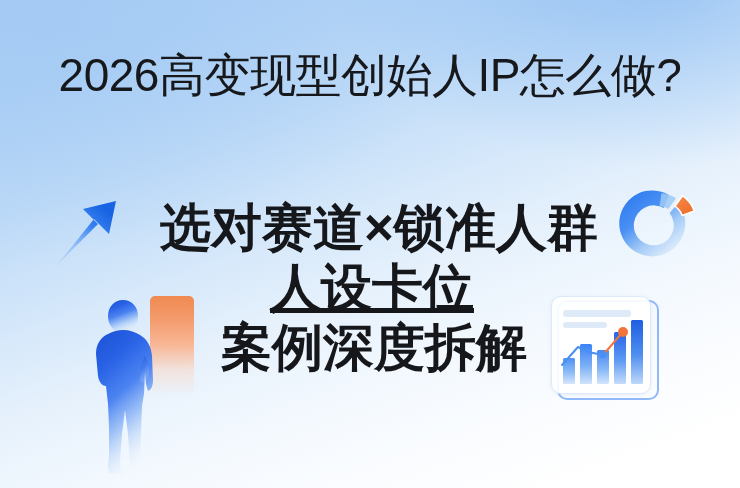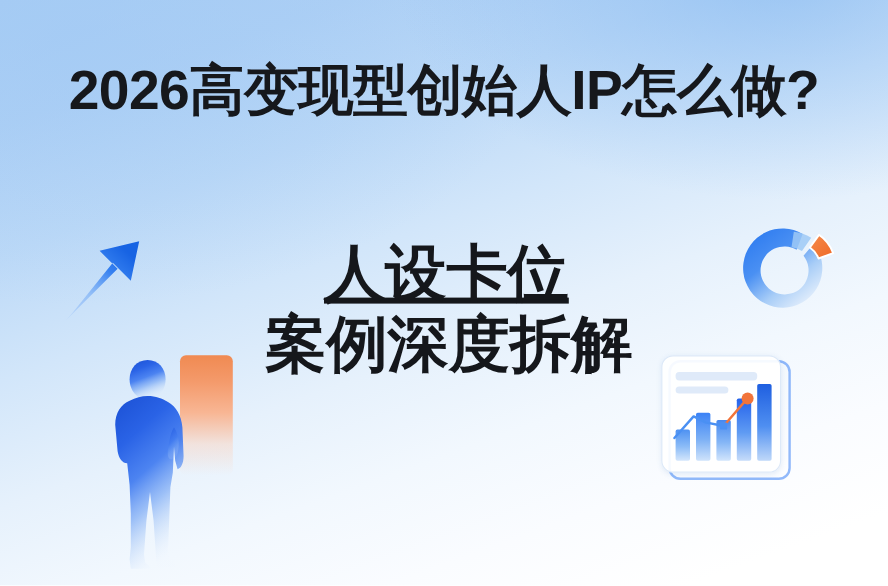--- a/index.html
+++ b/index.html
@@ -37,21 +37,21 @@
 
   
   #title {
     position: absolute;
     left: 0;
     right: 0;
     top: 52px;
     text-align: center;
     font-size: 46px;
     line-height: 1.0;
-    font-weight: 700;
+    font-weight: 400;
     color: #16181c;
     letter-spacing: -0.5px;
     white-space: nowrap;
   }
 
   
   #headline {
     position: absolute;
     left: 0;
     right: 0;
@@ -61,21 +61,21 @@
     font-weight: 700;
     font-size: 51px;
     line-height: 60px;
     letter-spacing: 0px;
     white-space: nowrap;
     z-index: 5;
   }
   .hl-line { display: block; }
   #hl-line-1 { padding-left: 18px; }
   #hl-line-2 { padding-left: 4px; text-decoration: underline; }
-  #hl-line-3 { padding-left: 8px; font-family: Liberation Serif, serif; }
+  #hl-line-3 { padding-left: 8px; }
 
   
   #arrow-icon {
     position: absolute;
     left: 46px;
     top: 194px;
     width: 80px;
     height: 80px;
     z-index: 3;
   }
@@ -230,20 +230,21 @@
       <g transform="translate(4.5,-3.5)">
         <path d="M 62.0 15.2
                  A 33 33 0 0 1 73.8 30.4
                  L 61.6 34.9
                  A 20 20 0 0 0 54.4 25.7 Z" fill="url(#gSlice)" stroke="#ffffff" stroke-width="1.6" stroke-linejoin="round"></path>
       </g>
     </svg>
   </div>
 
   <div id="headline">
+    <span class="hl-line" id="hl-line-1">选对赛道×锁准人群</span>
     <span class="hl-line" id="hl-line-2">人设卡位</span>
     <span class="hl-line" id="hl-line-3">案例深度拆解</span>
   </div>
 
   <div id="person-group">
     <div id="orange-block"></div>
     <div id="person-icon">
       <svg viewBox="0 0 92 182" width="92" height="182">
         <defs>
           <linearGradient id="gPerson" x1="20%" y1="0%" x2="55%" y2="100%">

